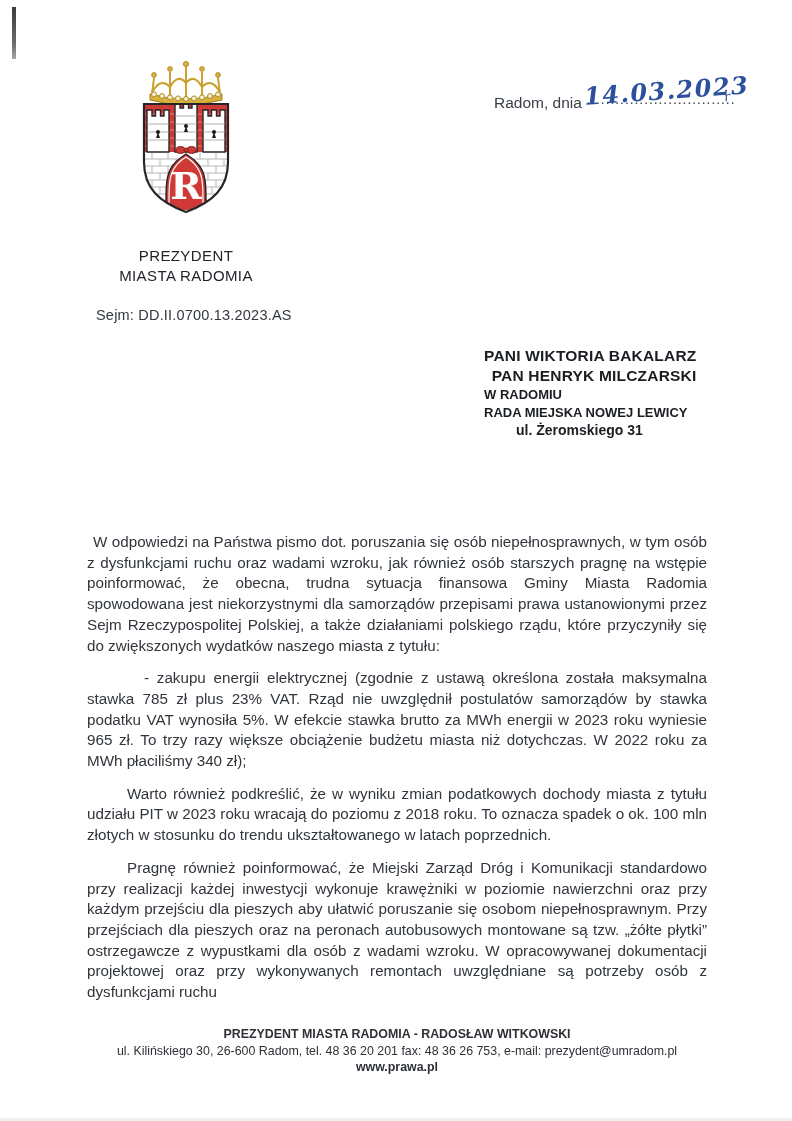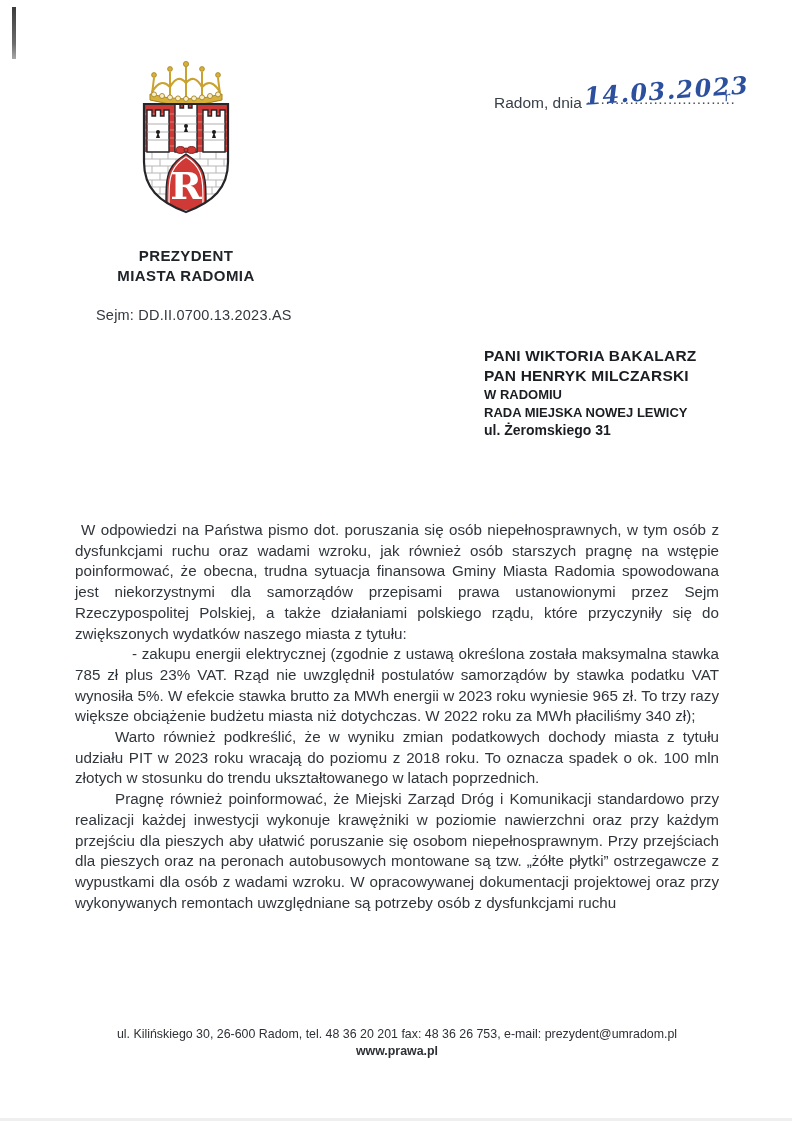--- a/index.html
+++ b/index.html
@@ -37,39 +37,39 @@
   .handwritten-suffix {
     position:absolute; left:230px; top:-1px;
     font-family:"DejaVu Serif", serif; font-style:italic;
     font-size:13px; color:#2c4f9e; transform:rotate(-10deg);
   }
   
   .crest { position:absolute; left:134px; top:58px; width:104px; height:162px; }
   
   .sender {
     position:absolute; left:100px; top:246px; width:172px;
-    text-align:center; font-weight:bold; font-size:15px;
+    text-align:center; font-weight:normal; font-size:15px;
     line-height:20px; color:#202429; letter-spacing:0.4px;
   }
   .reference {
     position:absolute; left:96px; top:307px;
     font-size:14.5px; color:#33383f; letter-spacing:0.2px;
   }
   
   .addressee { position:absolute; left:484px; top:346px; color:#1a1d21; font-weight:bold; }
-  .addr-lg { font-size:15.5px; line-height:20px; letter-spacing:0.2px; }
+  .addr-lg { font-size:15.5px; line-height:20px; letter-spacing:0.2px;text-align:right; }
   .addr-sm { font-size:13px;   line-height:17.5px; }
-  .addr-md { font-size:14px;   line-height:18.5px; }
+  .addr-md { font-size:14px;   line-height:18.5px;margin-left:32px; }
   
   .body-text {
     position:absolute; left:75px; top:520px; width:644px;
     text-align:justify; font-size:15.2px; line-height:20.7px;
     color:#31363c;
   }
-  .body-text p { margin:0; }
+  .body-text p { margin:12px; }
   .p-first  { text-indent:6px;  }
   .p-bullet { text-indent:57px; }
   .p-normal { text-indent:40px; }
   
   .footer {
     position:absolute; left:74px; top:1026px; width:646px;
     text-align:center; color:#2d3136;
     font-size:12.4px; line-height:16.5px;
   }
   .footer-bold { font-weight:bold; }
@@ -183,18 +183,19 @@
   </div>
 
   <div class="body-text">
     <p class="p-first">W odpowiedzi na Państwa pismo dot. poruszania się osób niepełnosprawnych, w tym osób z dysfunkcjami ruchu oraz wadami wzroku, jak również osób starszych pragnę na wstępie poinformować, że obecna, trudna sytuacja finansowa Gminy Miasta Radomia spowodowana jest niekorzystnymi dla samorządów przepisami prawa ustanowionymi przez Sejm Rzeczypospolitej Polskiej, a także działaniami polskiego rządu, które przyczyniły się do zwiększonych wydatków naszego miasta z tytułu:</p>
     <p class="p-bullet">- zakupu energii elektrycznej (zgodnie z ustawą określona została maksymalna stawka 785 zł plus 23% VAT. Rząd nie uwzględnił postulatów samorządów by stawka podatku VAT wynosiła 5%. W efekcie stawka brutto za MWh energii w 2023 roku wyniesie 965 zł. To trzy razy większe obciążenie budżetu miasta niż dotychczas. W 2022 roku za MWh płaciliśmy 340 zł);</p>
     <p class="p-normal">Warto również podkreślić, że w wyniku zmian podatkowych dochody miasta z tytułu udziału PIT w 2023 roku wracają do poziomu z 2018 roku. To oznacza spadek o ok. 100 mln złotych w stosunku do trendu ukształtowanego w latach poprzednich.</p>
     <p class="p-normal">Pragnę również poinformować, że Miejski Zarząd Dróg i Komunikacji standardowo przy realizacji każdej inwestycji wykonuje krawężniki w poziomie nawierzchni oraz przy każdym przejściu dla pieszych aby ułatwić poruszanie się osobom niepełnosprawnym. Przy przejściach dla pieszych oraz na peronach autobusowych montowane są tzw. „żółte płytki” ostrzegawcze z wypustkami dla osób z wadami wzroku. W opracowywanej dokumentacji projektowej oraz przy wykonywanych remontach uwzględniane są potrzeby osób z dysfunkcjami ruchu</p>
   </div>
 
   <div class="footer">
+    <div class="footer-bold">PREZYDENT MIASTA RADOMIA - RADOSŁAW WITKOWSKI</div>
     <div>ul. Kilińskiego 30, 26-600 Radom, tel. 48 36 20 201 fax: 48 36 26 753, e-mail: prezydent@umradom.pl</div>
     <div class="footer-bold">www.prawa.pl</div>
   </div>
 
   <div class="page-bottom-edge"></div>
 </div>
 
 </body></html>

